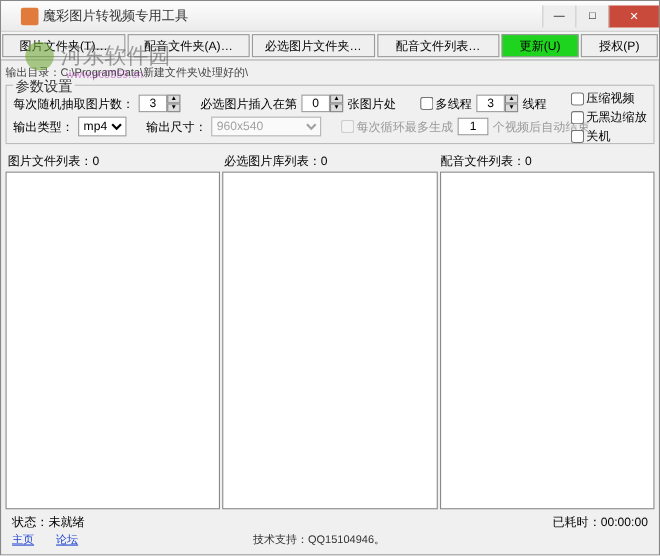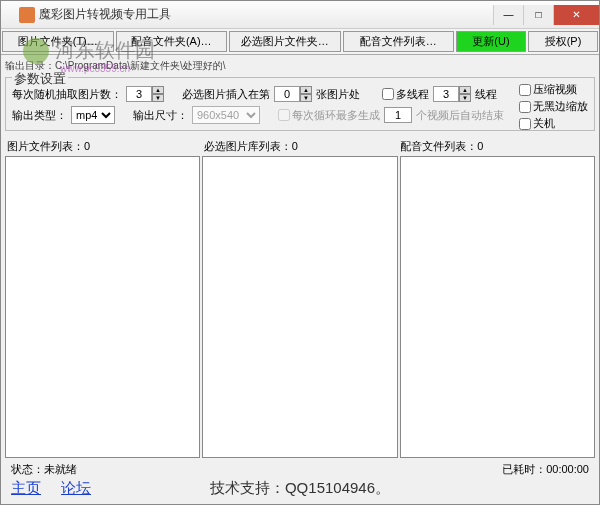--- a/index.html
+++ b/index.html
@@ -27,21 +27,21 @@
 .spin-btns div { width: 12px; height: 8px; border: 1px solid #888; background: #ddd; font-size: 6px; line-height: 6px; text-align: center; cursor: pointer; }
 select { border: 1px solid #999; font-size: 11px; height: 18px; background: #fff; }
 .chk { display: inline-flex; align-items: center; gap: 2px; }
 .chk input { width: 12px; height: 12px; }
 .right-checks { position: absolute; right: 6px; top: 4px; display: flex; flex-direction: column; gap: 2px; font-size: 11px; }
 .lists-header { display: flex; margin-top: 6px; font-size: 11px; }
 .lists-header > div { flex: 1; padding: 2px 0 2px 2px; }
 .lists { display: flex; flex: 1; gap: 2px; }
 .listbox { flex: 1; border: 1px solid #888; background: #fff; }
 .status { display: flex; justify-content: space-between; padding: 4px 6px 0 6px; font-size: 11px; }
-.links { display: flex; gap: 20px; padding: 2px 6px 6px 6px; font-size: 15px; }
+.links { display: flex; gap: 20px; padding: 2px 6px 6px 6px; font-size: 10px; }
 .links a { color: #1a3fd1; text-decoration: underline; cursor: pointer; }
 .tech { flex: 1; text-align: center; color: #333; }
 .watermark { position: absolute; top: 36px; left: 22px; display: flex; align-items: center; gap: 6px; opacity: 0.55; pointer-events: none; }
 .wm-logo { width: 26px; height: 26px; background: #6aa52e; border-radius: 50%; }
 .wm-text { font-size: 20px; font-weight: normal; color: #555; }
 .watermark2 { position: absolute; top: 62px; left: 59px; font-size: 10px; color: #a21caf; opacity: 0.5; pointer-events: none; }
 .disabled-text { color: #999; }
 input.small-num { width: 28px; height: 16px; border: 1px solid #999; font-size: 11px; text-align: center; }
 </style>
 </head>
@@ -113,21 +113,21 @@
         <span>线程</span>
       </div>
 
       <div class="params-row">
         <span>输出类型：</span>
         <select>
           <option>mp4</option>
         </select>
         <span style="width:10px"></span>
         <span>输出尺寸：</span>
-        <select style="width:68px" disabled="">
+        <select style="width:100px" disabled="">
           <option>960x540</option>
         </select>
         <span style="width:10px"></span>
         <label class="chk disabled-text">
           <input type="checkbox" disabled="" style="">
           <span>每次循环最多生成</span>
         </label>
         <input class="small-num" value="1" style="">
         <span class="disabled-text">个视频后自动结束</span>
       </div>

